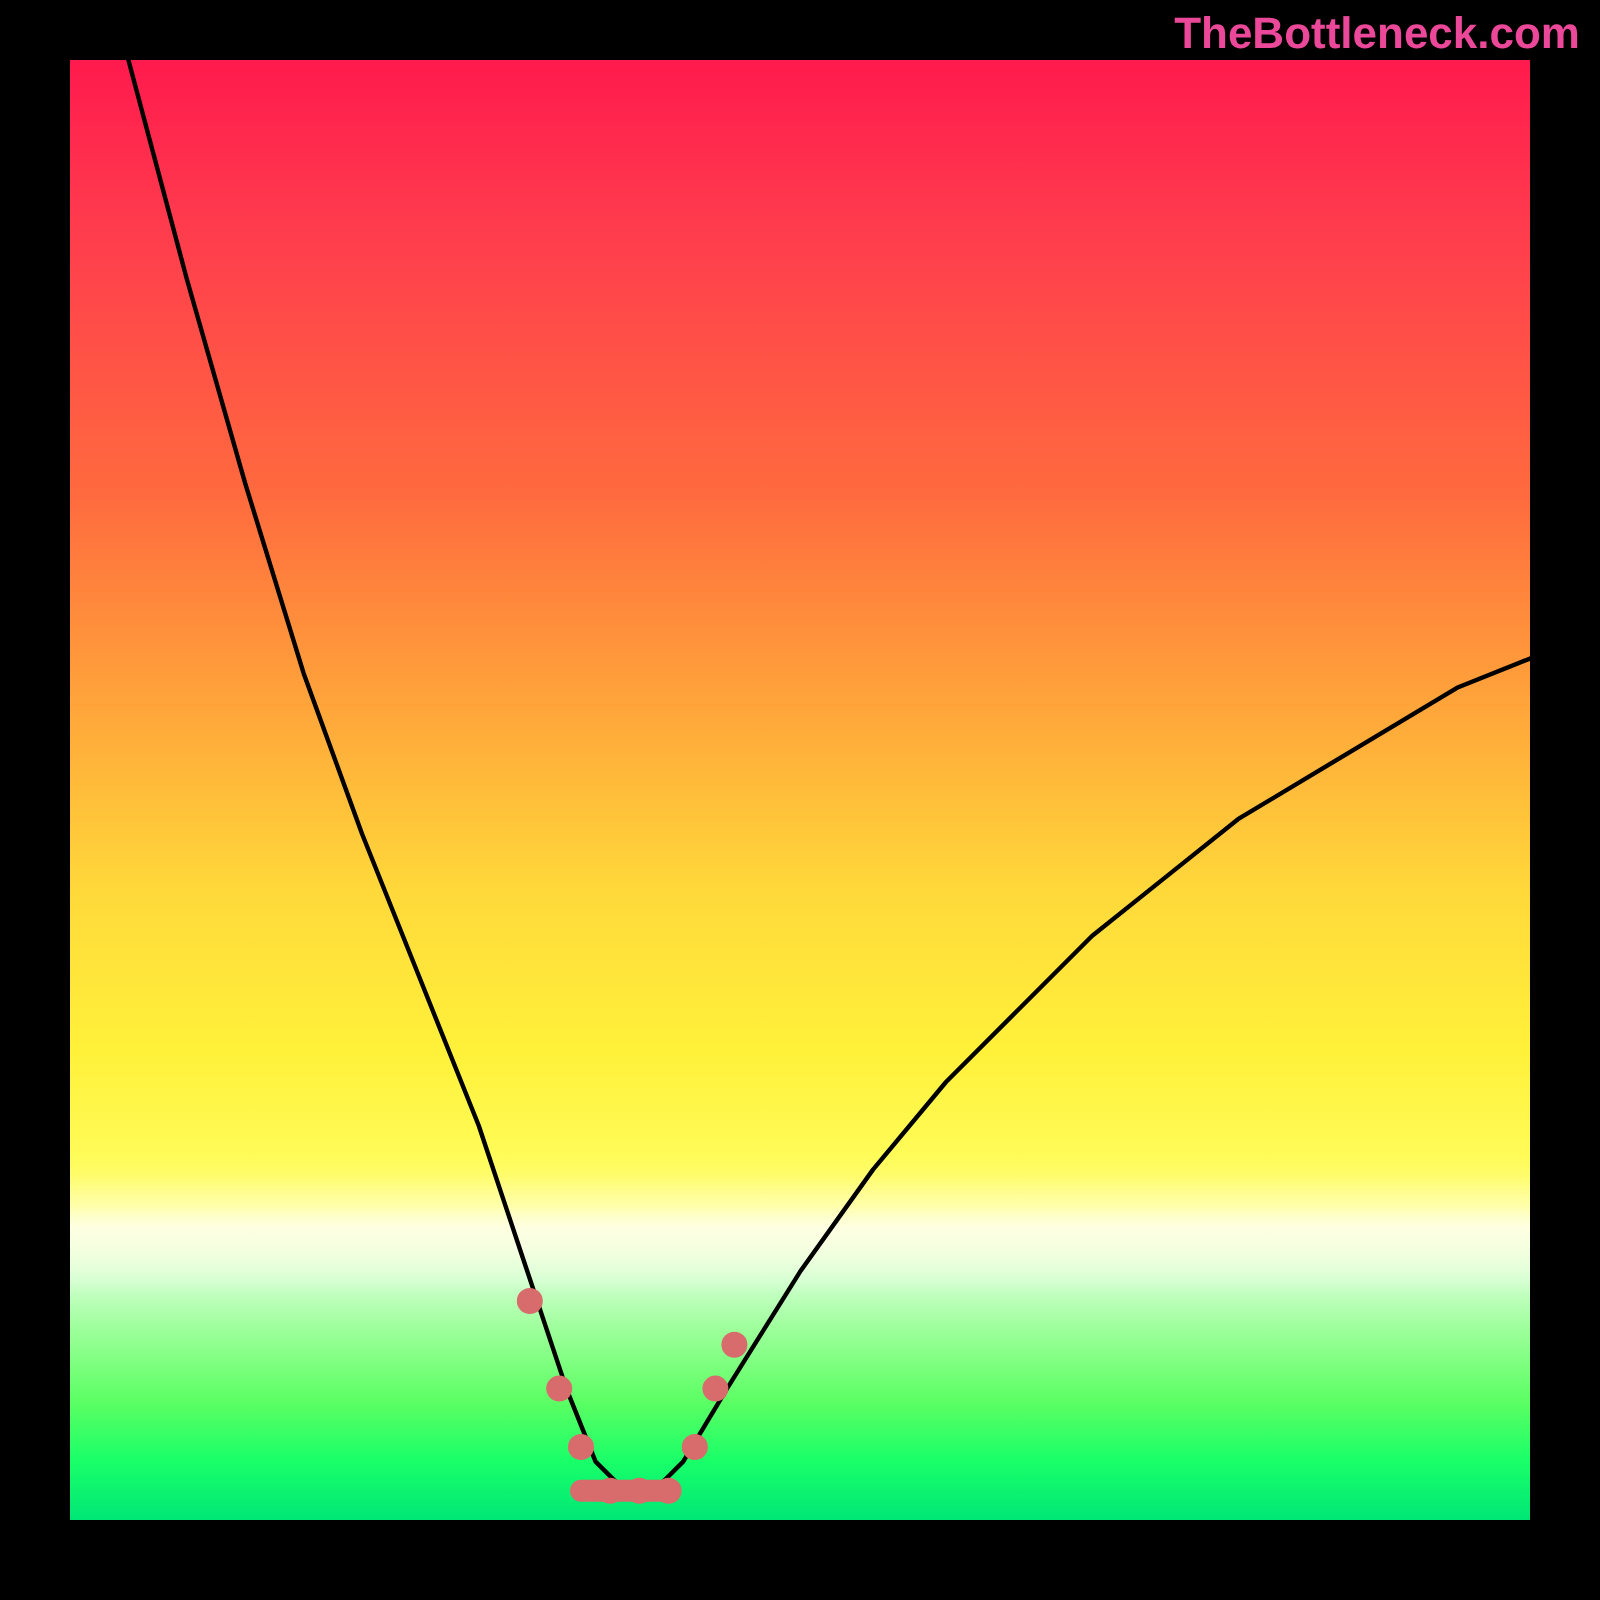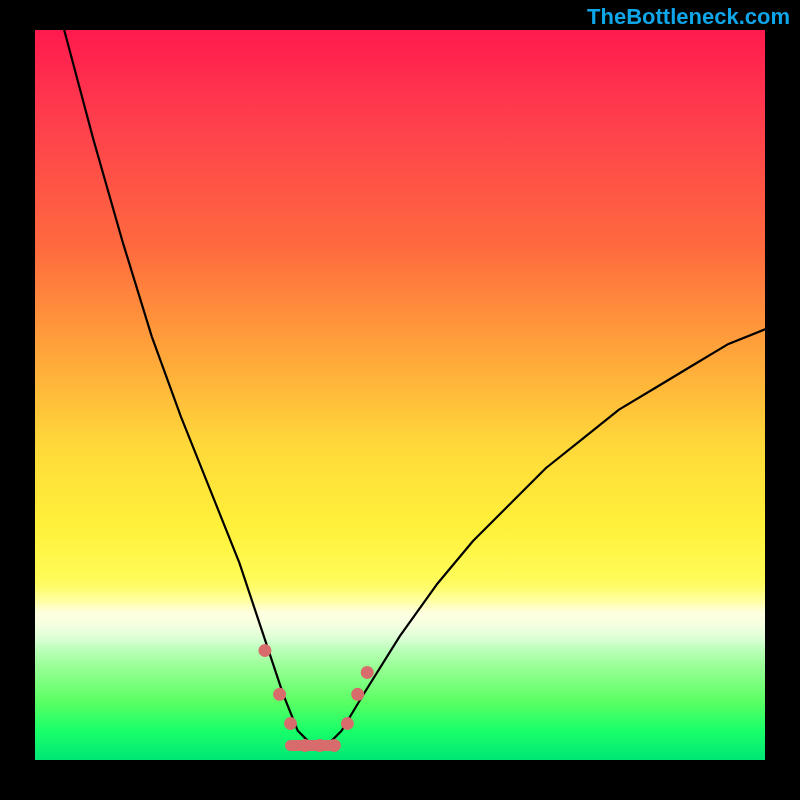--- a/index.html
+++ b/index.html
@@ -14,21 +14,21 @@
   .frame {
     position: relative;
     width: 800px;
     height: 800px;
     background: #000;
   }
   .watermark {
     position: absolute;
     top: 4px;
     right: 10px;
-    color: #0ea5e9;
+    color: #ec4899;
     font-size: 22px;
     font-weight: 600;
     letter-spacing: 0px;
     z-index: 10;
   }
   .plot-area {
     position: absolute;
     left: 35px;
     top: 30px;
     width: 730px;

